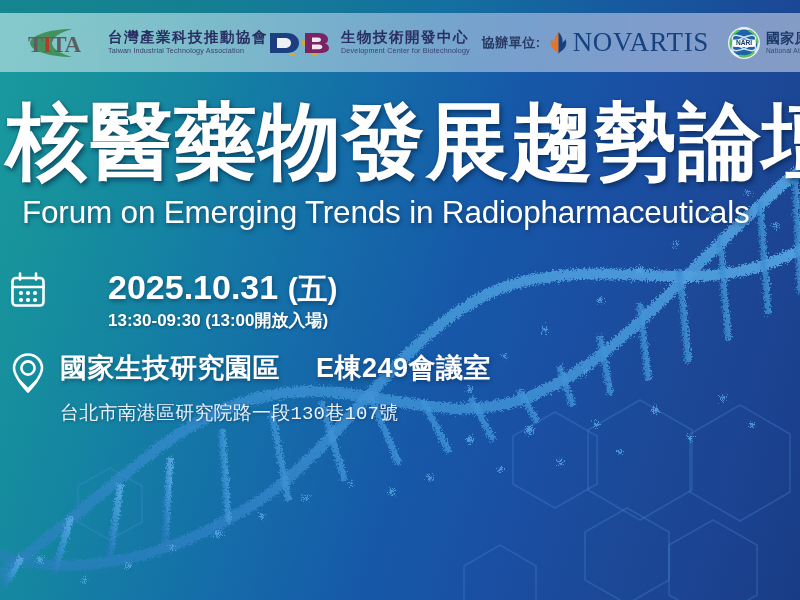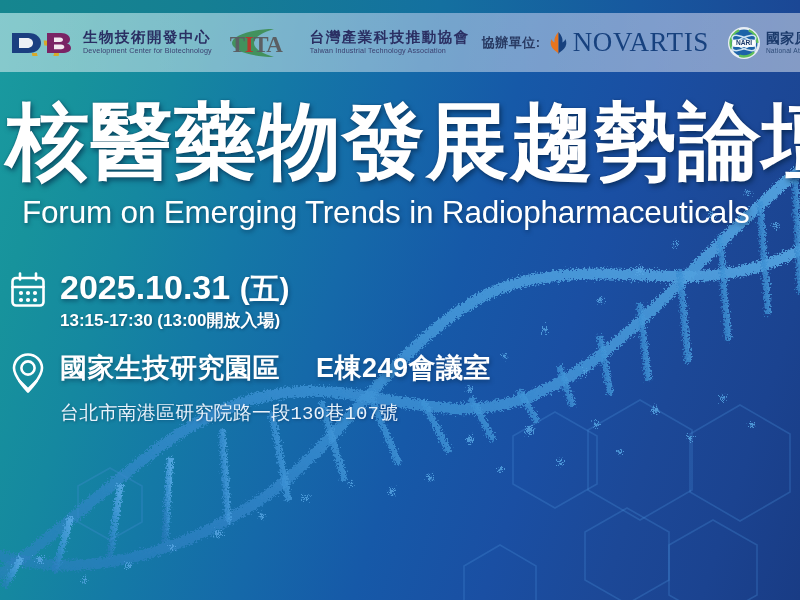--- a/index.html
+++ b/index.html
@@ -158,21 +158,21 @@
     white-space: nowrap;
     text-shadow: 1px 2px 4px rgba(0,30,60,0.5);
     font-family: "Liberation Sans", sans-serif;
   }
 
   .info-row {
     position: absolute;
     display: flex;
     align-items: flex-start;
   }
-  .info-row.date { left: 8px; top: 198px; }
+  .info-row.date { left: 8px; top: 198px; gap: 48px; }
   .info-row.place { left: 8px; top: 278px; }
 
   .info-icon { flex: none; margin-right: 12px; }
   .info-texts { display: flex; flex-direction: column; }
 
   .date-main {
     font-size: 34px;
     font-weight: 700;
     color: #ffffff;
     line-height: 1.05;
@@ -301,47 +301,47 @@
         <circle cx="585" cy="372" r="2.2"></circle>
           <circle cx="470" cy="390" r="2.8"></circle>
       </g>
     </svg>
   </div>
 
   <div class="top-strip"></div>
 
   <div class="logo-band">
 
+    <div class="logo-item" style="margin-left:16px">
+      <div class="tita-mark">
+        <svg class="tita-swoosh" width="76" height="30" viewBox="0 0 76 30">
+          <path d="M46 1 C22 1 4 8 4 15 C4 22 22 29 46 29 C36 26 26 21.5 26 15 C26 8.5 36 4 46 1 Z" fill="#3f8f56" opacity="0.95"></path>
+        </svg>
+        <div class="tita-word">T<span class="i-red">I</span>TA</div>
+      </div>
+      <div class="logo-textblock">
+        <div class="logo-cn">台灣產業科技推動協會</div>
+        <div class="logo-en">Taiwan Industrial Technology Association</div>
+      </div>
+    </div>
+
     <div class="logo-item">
       <div class="dcb-mark">
         <svg width="66" height="26" viewBox="0 0 66 26">
           <path d="M2 3 H18 C27 3 31 8 31 13 C31 18 27 23 18 23 H2 Z" fill="#1b3f80"></path>
           <path d="M9 8 H17 C21 8 23 10.5 23 13 C23 15.5 21 18 17 18 H9 Z" fill="#ffffff" opacity="0.92"></path>
           <path d="M34 13 A11 10 0 1 1 24.5 23" fill="none" stroke="#d8a92a" stroke-width="5"></path>
           <path d="M37 3 H51 C57 3 60 6 60 9.5 C60 12 58.5 13 57 13.4 C59 14 61 15.5 61 18 C61 21.5 57.5 23 52 23 H37 Z" fill="#7a2465"></path>
           <path d="M44 7.5 H50 C52 7.5 53 8.5 53 9.8 C53 11 52 11.9 50 11.9 H44 Z" fill="#ffffff" opacity="0.9"></path>
           <path d="M44 14.6 H51 C53.2 14.6 54.3 15.6 54.3 17 C54.3 18.3 53.2 19.2 51 19.2 H44 Z" fill="#ffffff" opacity="0.9"></path>
         </svg>
       </div>
       <div class="logo-textblock">
         <div class="logo-cn">生物技術開發中心</div>
         <div class="logo-en">Development Center for Biotechnology</div>
-      </div>
-    </div>
-
-    <div class="logo-item" style="margin-left:16px">
-      <div class="tita-mark">
-        <svg class="tita-swoosh" width="76" height="30" viewBox="0 0 76 30">
-          <path d="M46 1 C22 1 4 8 4 15 C4 22 22 29 46 29 C36 26 26 21.5 26 15 C26 8.5 36 4 46 1 Z" fill="#3f8f56" opacity="0.95"></path>
-        </svg>
-        <div class="tita-word">T<span class="i-red">I</span>TA</div>
-      </div>
-      <div class="logo-textblock">
-        <div class="logo-cn">台灣產業科技推動協會</div>
-        <div class="logo-en">Taiwan Industrial Technology Association</div>
       </div>
     </div>
 
     <div class="coorg-label">協辦單位:</div>
 
     <div class="logo-item">
       <svg class="nov-mark" viewBox="0 0 19 24">
         <path d="M9.5 1 C6 5 5 8 5.6 11.5 C4 10.8 3 9.5 2.6 8 C1 11 1.4 15 4 17.8 C6 20 8.6 21 9.5 23 Z" fill="#e8751f"></path>
         <path d="M9.5 1 C13 5 14 8 13.4 11.5 C15 10.8 16 9.5 16.4 8 C18 11 17.6 15 15 17.8 C13 20 10.4 21 9.5 23 Z" fill="#17417e"></path>
       </svg>
@@ -386,21 +386,21 @@
           <circle cx="13" cy="30" r="2.1"></circle>
             <circle cx="20" cy="30" r="2.1"></circle>
             <circle cx="27" cy="30" r="2.1"></circle>
         </g>
       </svg>
       <div class="info-texts">
         <div class="date-main">
           <span>2025.10.31</span>
           <span class="wd">(五)</span>
         </div>
-        <div class="date-sub">13:15-17:30 (13:00開放入場)</div>
+        <div class="date-sub">13:30-09:30 (13:00開放入場)</div>
       </div>
     </div>
 
     <div class="info-row place">
       <svg class="info-icon" width="40" height="46" viewBox="0 0 40 46">
         <g fill="none" stroke="#ffffff" stroke-width="2.6" stroke-linecap="round" stroke-linejoin="round">
           <path d="M20 4.5 C12.3 4.5 6 10.6 6 18.1 C6 27.2 20 41.5 20 41.5 C20 41.5 34 27.2 34 18.1 C34 10.6 27.7 4.5 20 4.5 Z"></path>
           <circle cx="20" cy="18" r="6.6"></circle>
           <path d="M11.5 31 L20 39.5 L28.5 31"></path>
         </g>

